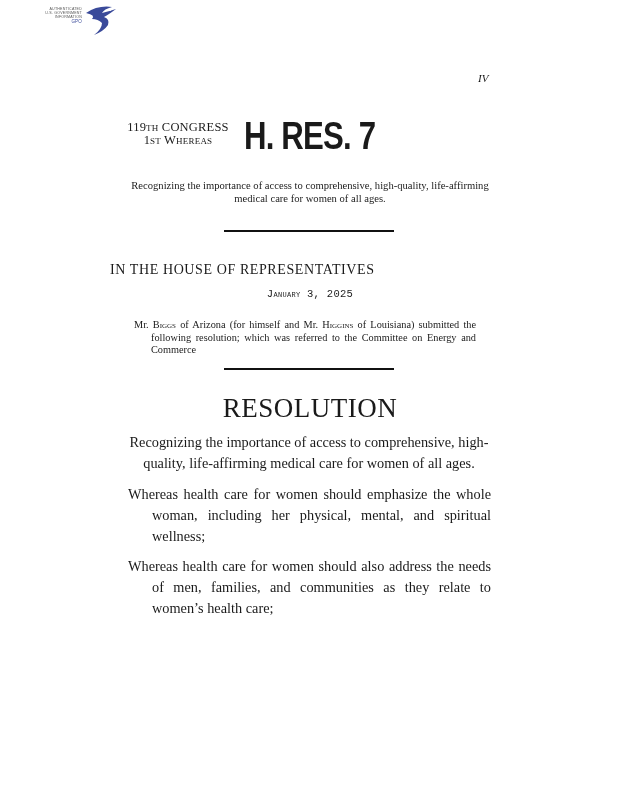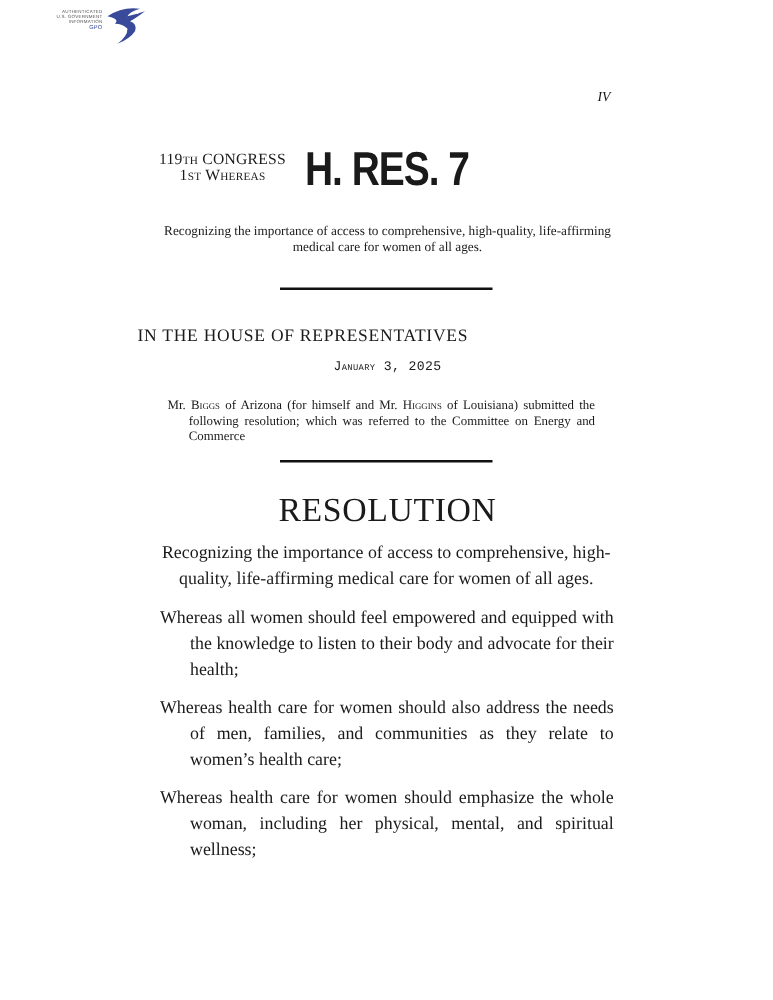--- a/index.html
+++ b/index.html
@@ -70,16 +70,15 @@
   <p><span>Mr.</span> <span class="sc">Biggs</span> <span>of Arizona (for himself and Mr.</span> <span class="sc">Higgins</span> <span>of Louisiana) submitted the following resolution; which was referred to the Committee on Energy and Commerce</span></p>
 </div>
 
 <div class="abs rule rule2"></div>
 
 <div class="abs res-heading">RESOLUTION</div>
 
 <div class="abs res-title">Recognizing the importance of access to comprehensive, high-quality, life-affirming medical care for women of all ages.</div>
 
 <div class="abs whereas">
-  <p>Whereas all women should feel empowered and equipped with the knowledge to listen to their body and advocate for their health;</p>
+  <p>Whereas health care for women should emphasize the whole woman, including her physical, mental, and spiritual wellness;</p>
   <p>Whereas health care for women should also address the needs of men, families, and communities as they relate to women’s health care;</p>
-  <p>Whereas health care for women should emphasize the whole woman, including her physical, mental, and spiritual wellness;</p>
 </div>
 
 </body></html>

